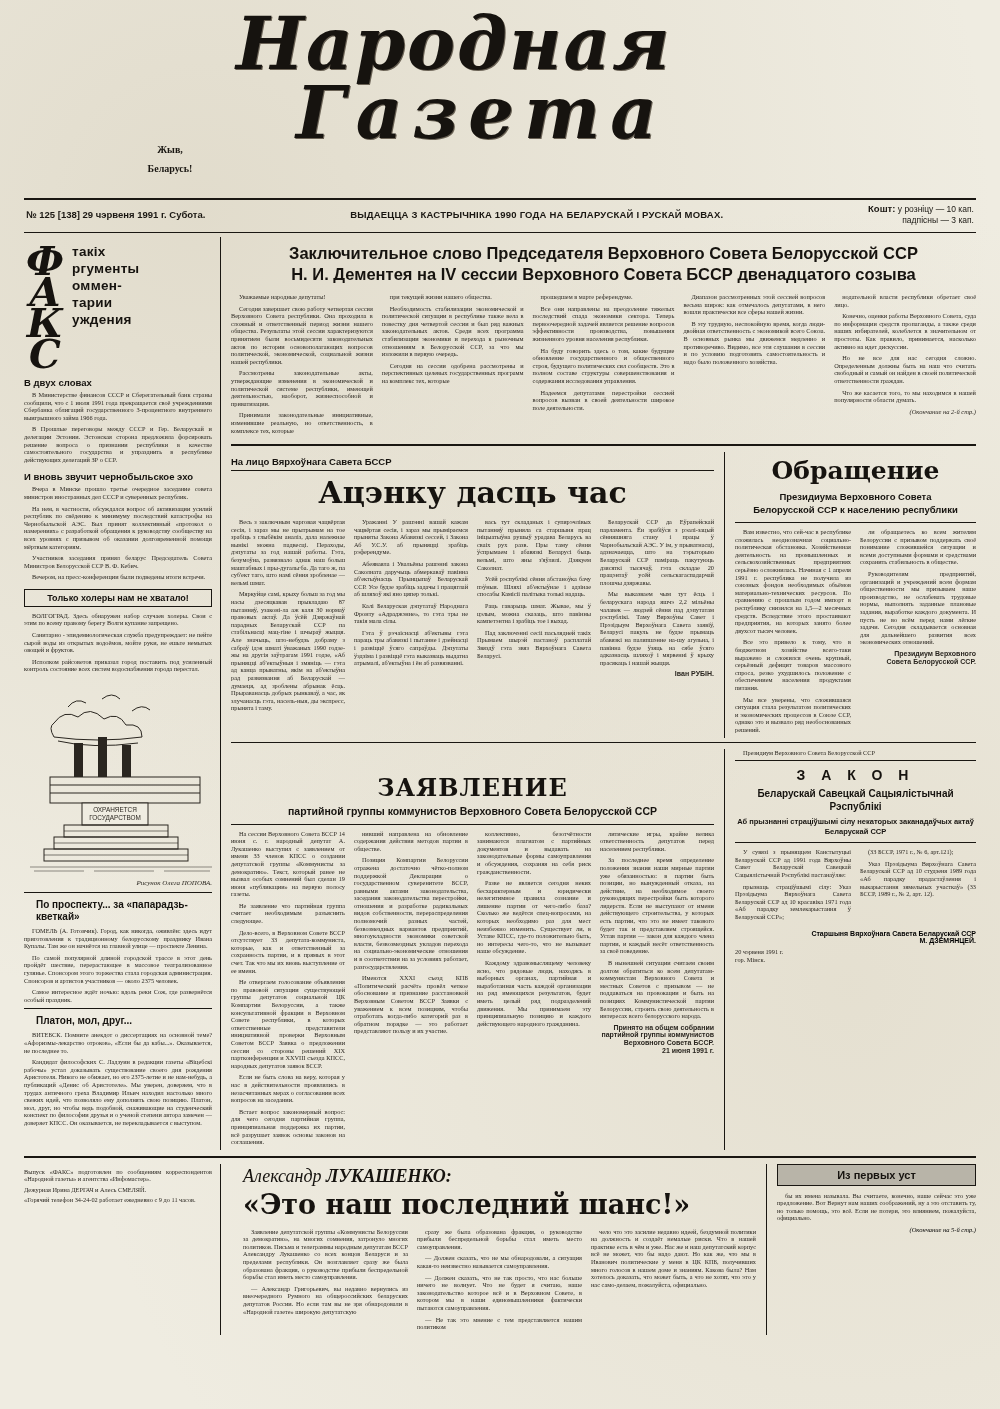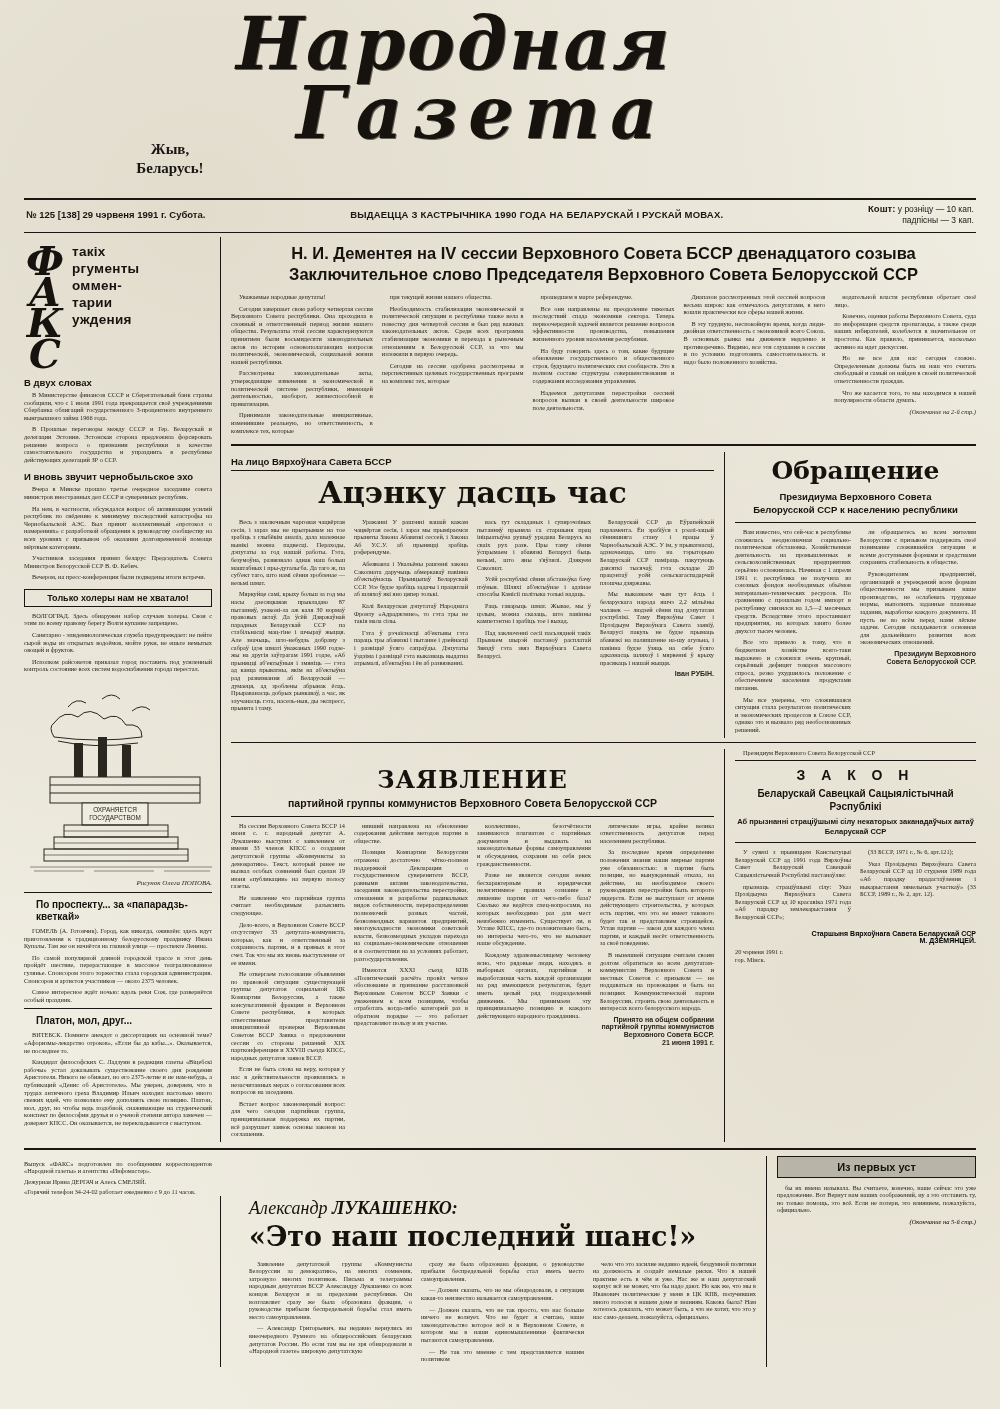--- a/index.html
+++ b/index.html
@@ -27,21 +27,21 @@
   }
   .logo-word2{
     font-family:"DejaVu Serif", serif;
     font-size:72px;font-weight:bold;font-style:italic;
     letter-spacing:10px;color:#16130f;line-height:74px;
     margin-top:-6px;padding-left:60px;
     text-shadow:1px 1px 0 #6a6255;
   }
   .slogan{
     position:absolute;left:86px;top:140px;width:120px;text-align:center;
-    font-family:"Liberation Serif", serif;font-size:15px;font-weight:bold;color:#1a1712;
+    font-family:"Liberation Serif", serif;font-size:10px;font-weight:bold;color:#1a1712;
     line-height:19px;
   }
   .organ{
     position:absolute;right:6px;top:142px;width:150px;text-align:center;
     font-size:11.5px;font-weight:bold;color:#1a1712;line-height:14px;
     font-family:"Liberation Sans", sans-serif;
   }
   .mast-rule{border-top:2px solid #1a1712;margin-top:2px;}
   .mast-rule2{border-top:1px solid #1a1712;margin-top:2px;}
   .mast-info{
@@ -131,21 +131,21 @@
     font-family:"DejaVu Serif", serif;font-weight:bold;font-size:25px;text-align:center;
     color:#16130f;margin:4px 0 5px 0;
   }
   .obr-sub{
     font-family:"Liberation Sans", sans-serif;font-weight:bold;font-size:9.5px;
     text-align:center;line-height:13px;color:#16130f;margin-bottom:6px;
   }
 
   .zayav-title{
     font-family:"DejaVu Serif", serif;font-weight:bold;font-size:24px;text-align:center;
-    color:#16130f;margin:16px 0 3px 0;letter-spacing:1px;
+    color:#16130f;margin:24px 0 3px 0;letter-spacing:1px;
   }
   .zayav-sub{
     font-family:"Liberation Sans", sans-serif;font-weight:bold;font-size:10.5px;
     text-align:center;color:#16130f;margin-bottom:6px;line-height:13px;
   }
   .zakon-title{
     font-family:"Liberation Sans", sans-serif;font-weight:bold;font-size:14px;
     text-align:center;letter-spacing:6px;color:#16130f;margin:6px 0 4px 0;
   }
   .zakon-sub{
@@ -299,22 +299,22 @@
       <div class="txt">
         <p>ВИТЕБСК. Помните анекдот о диссертациях на основной теме? «Афоризмы-лекарство отроков», «Если бы да кабы...». Оказывается, не последнее то.</p>
         <p>Кандидат философских С. Ладзуин в редакции газеты «Вiцебскi рабочы» устал доказывать существование своего дня рождения Аристотеля. Никого не обижает, но его 2375-летие и не нам-небудь, а публикаций «Денис об Аристотеле». Мы уверен, доверяем, что в трудах античного греха Владимир Ильич находил настолько много свежих идей, что позволяло ему дополнять свою позицию. Платон, мол, друг, но чтобы ведь подобной, снаживающие на студенческий конспект по философии друзья и о ученой степени автора замечен — доверяет КПСС. Он оказывается, не перекладывается с выступом.</p>
       </div>
     </div>
 
     <div class="right-col">
 
       <div>
         <div class="topstory-title">
+          <div>Заключительное слово Председателя Верховного Совета Белорусской ССР</div>
           <div>Н. И. Дементея на IV сессии Верховного Совета БССР двенадцатого созыва</div>
-          <div>Заключительное слово Председателя Верховного Совета Белорусской ССР</div>
         </div>
         <div class="cols4">
           <div class="txt">
             <p>Уважаемые народные депутаты!</p>
             <p>Сегодня завершает свою работу четвертая сессия Верховного Совета республики. Она проходила в сложный и ответственный период жизни нашего общества. Результаты этой сессии характеризуются принятием были восьмидесяти законодательных актов по истории основополагающих вопросов политической, экономической, социальной жизни нашей республики.</p>
             <p>Рассмотрены законодательные акты, утверждающие изменения в экономической и политической системе республики, имеющей деятельностью, наоборот, жизнеспособной и приватизации.</p>
             <p>Принимали законодательные инициативные, изменившие реальную, но ответственность, в комплексе тех, которые</p>
           </div>
           <div class="txt">
             <p>при текущей жизни нашего общества.</p>
@@ -478,21 +478,21 @@
 
   <div class="bottom">
     <div class="left-col" style="border:none;">
       <div class="footer-note">
         <p style="margin:4px 0 3px 0;">Выпуск «ФАКС» подготовлен по сообщениям корреспондентов «Народной газеты» и агентства «Инфомастер».</p>
         <p style="margin:0 0 3px 0;">Дежурная Ирина ДЕРГАЧ и Алесь СМЕЛЯЙ.</p>
         <p style="margin:0;">«Горячий телефон 34-24-02 работает ежедневно с 9 до 11 часов.</p>
       </div>
     </div>
 
-    <div class="main" style="border-left:1px solid #1a1712;padding-left:28px;margin-top:40px;">
+    <div class="main" style="border-left:1px solid #1a1712;padding-left:22px;">
       <div class="luka-name">
         <span>Александр </span><b>ЛУКАШЕНКО:</b>
       </div>
       <div class="luka-title">«Это наш последний шанс!»</div>
       <div class="cols3">
         <div class="txt">
           <p>Заявление депутатской группы «Коммунисты Белоруссии за демократию», на многих сомнения, затронуло многих политиков. Письма и телеграммы народным депутатам БССР Александру Лукашенко со всех концов Беларуси и за пределами республики. Он возглавляет сразу же была образована фракция, о руководстве прибыли беспредельной борьбы стал иметь место самоуправления.</p>
           <p>— Александр Григорьевич, вы недавно вернулись из внеочередного Румного на общероссийских беларуских депутатов России. Но если там вы не зря обнародовали в «Народной газете» широкую депутатскую</p>
         </div>
         <div class="txt">

